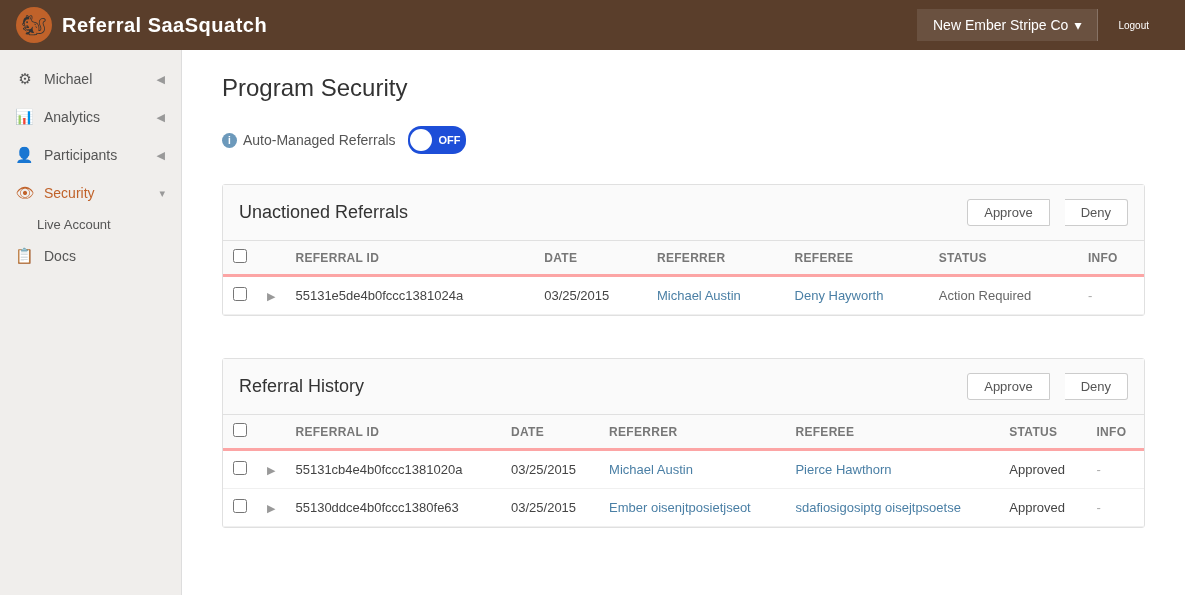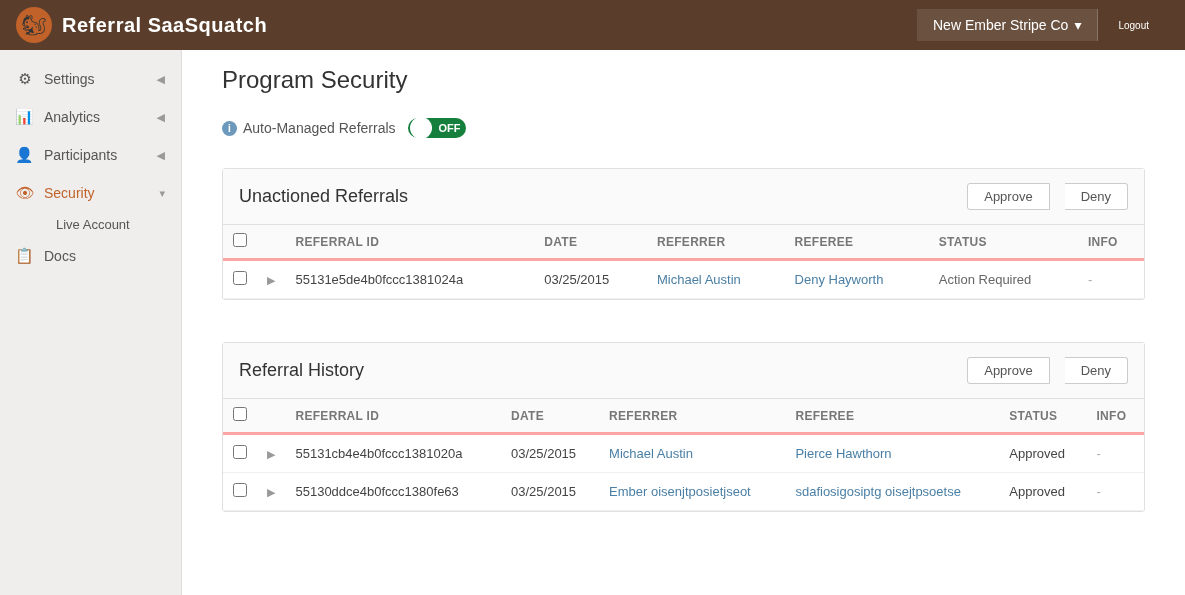--- a/index.html
+++ b/index.html
@@ -85,37 +85,37 @@
       margin-left: auto;
       font-size: 11px;
       color: #999;
     }
     .sidebar-icon {
       width: 18px; height: 18px;
       display: flex; align-items: center; justify-content: center;
       font-size: 15px;
     }
     .sidebar-sub {
-      padding-left: 56px;
+      padding-left: 37px;
     }
     .sidebar-sub-item {
       padding: 5px 16px 5px 0;
       font-size: 13px;
       color: #555;
       cursor: pointer;
       display: block;
     }
     .sidebar-sub-item.active { color: #c0622a; text-decoration: underline; }
 
     
     .main {
       flex: 1;
       overflow-y: auto;
       background: #fff;
-      padding: 16px 40px;
+      padding: 24px 40px;
     }
 
     .page-title {
       font-size: 24px;
       font-weight: 400;
       color: #333;
       margin-bottom: 24px;
     }
 
     
@@ -139,22 +139,22 @@
       width: 15px; height: 15px;
       background: #6c99bb;
       color: #fff;
       border-radius: 50%;
       font-size: 10px;
       font-weight: bold;
     }
     .toggle-switch {
       display: flex;
       align-items: center;
-      width: 58px; height: 20px;
-      background: #15803d;
+      width: 58px; height: 28px;
+      background: #1d4ed8;
       border-radius: 13px;
       position: relative;
       cursor: pointer;
     }
     .toggle-switch .knob {
       width: 22px; height: 22px;
       background: #fff;
       border-radius: 50%;
       position: absolute;
       left: 2px;
@@ -259,21 +259,21 @@
     </div>
     <button class="logout-btn">Logout</button>
   </div>
 </div>
 
 <div class="layout">
 
   <div class="sidebar">
     <div class="sidebar-item">
       <span class="sidebar-icon">⚙</span>
-      <span>Settings</span>
+      <span>Michael</span>
       <span class="arrow">◀</span>
     </div>
     <div class="sidebar-item">
       <span class="sidebar-icon">📊</span>
       <span>Analytics</span>
       <span class="arrow">◀</span>
     </div>
     <div class="sidebar-item">
       <span class="sidebar-icon">👤</span>
       <span>Participants</span>

